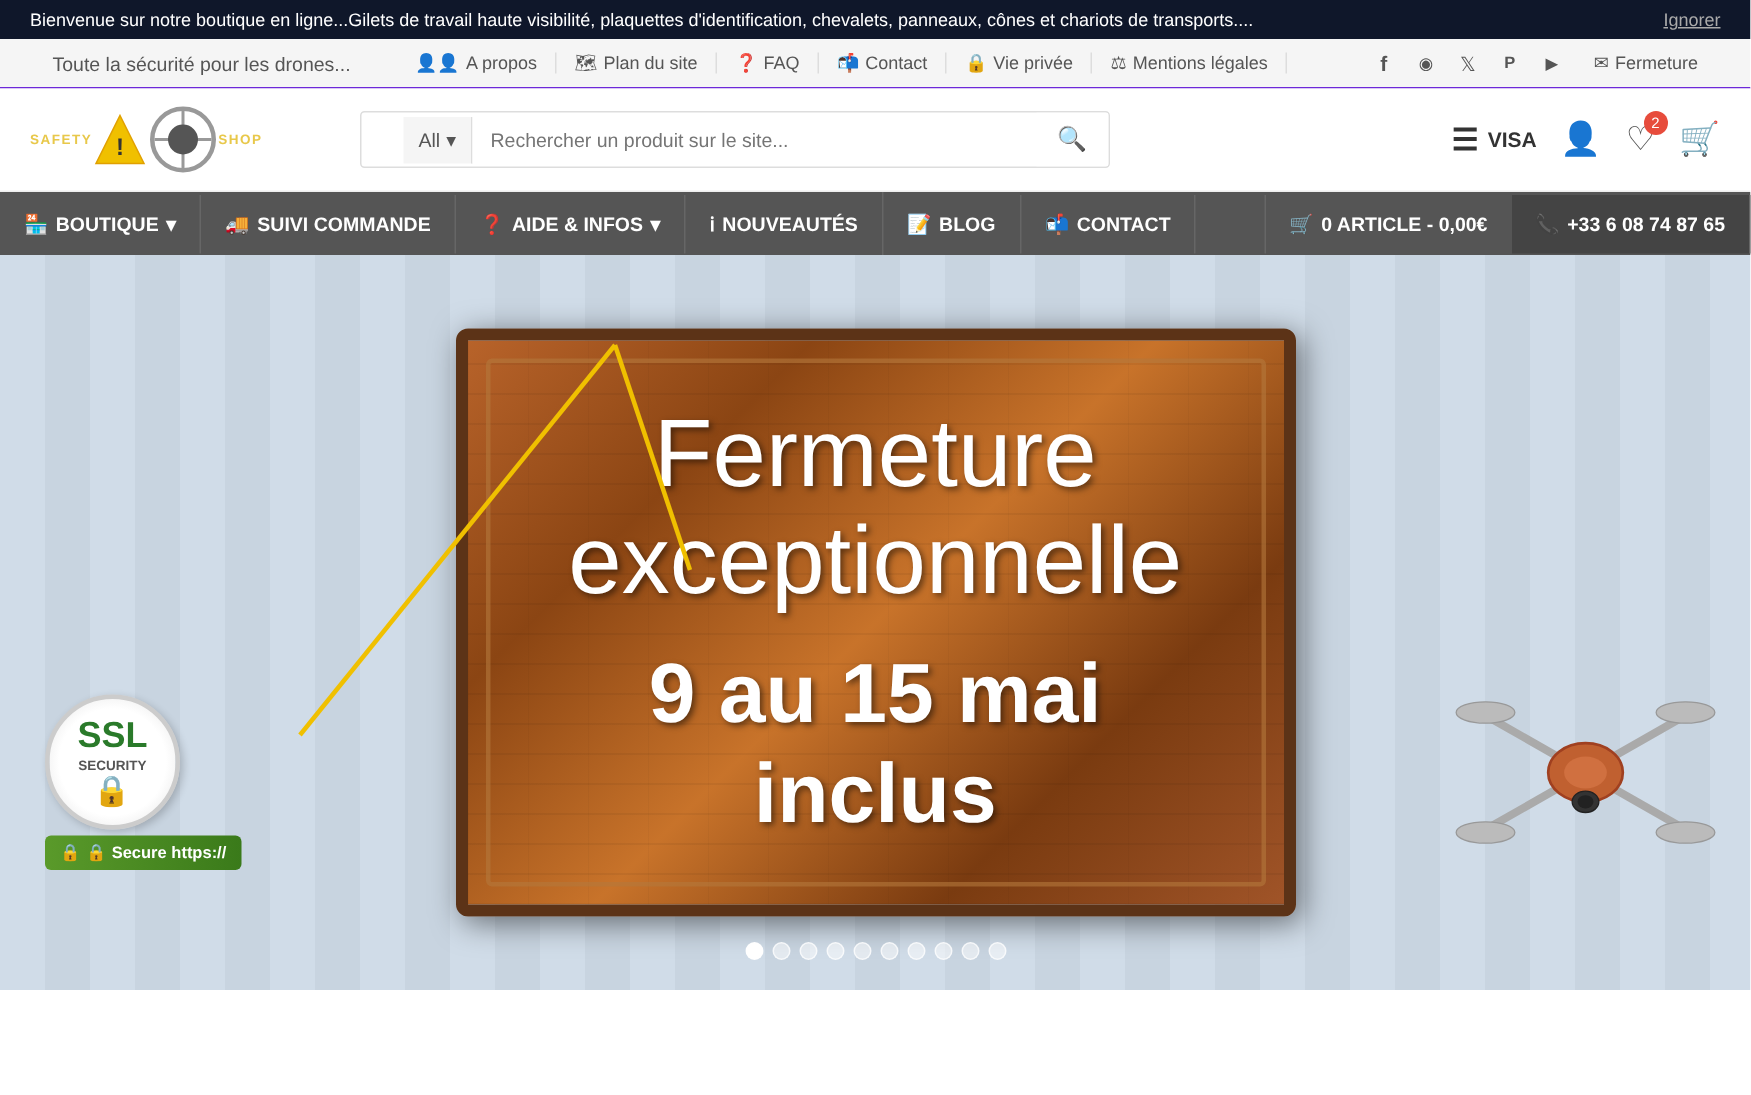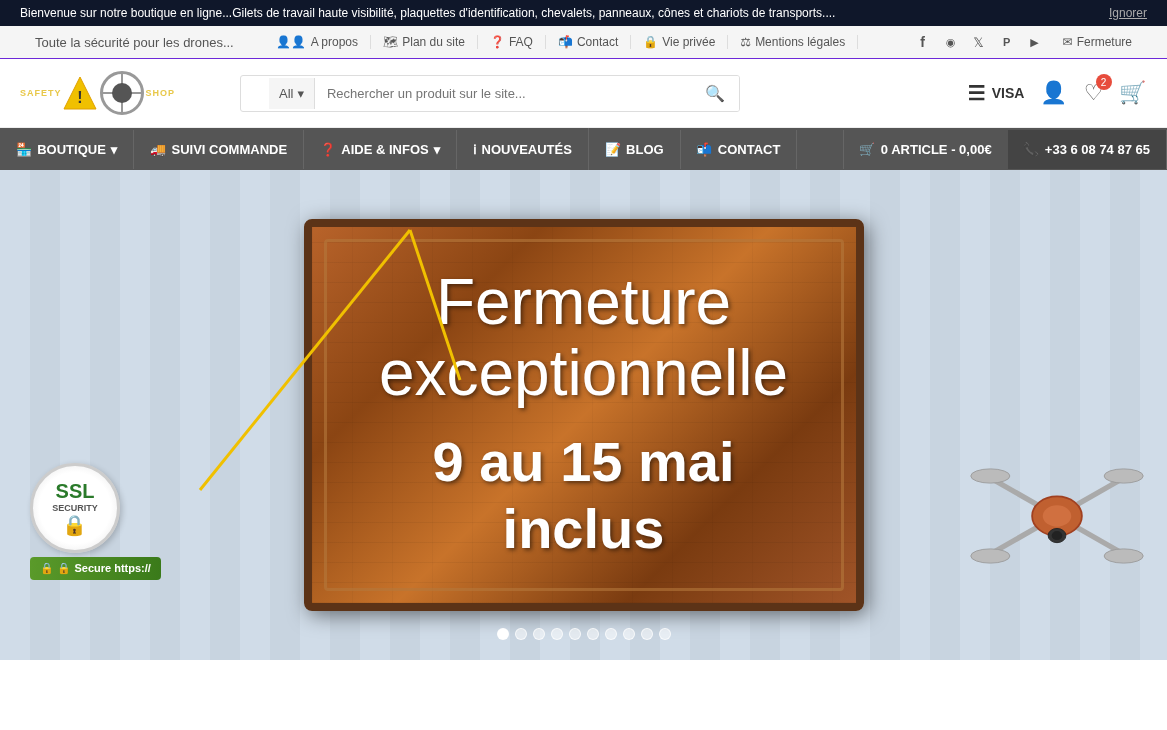--- a/index.html
+++ b/index.html
@@ -297,21 +297,21 @@
       border: 3px solid #ccc;
       display: flex;
       flex-direction: column;
       align-items: center;
       justify-content: center;
       font-size: 10px;
       font-weight: bold;
       color: #333;
       box-shadow: 2px 2px 6px rgba(0,0,0,0.2);
     }
-    .ssl-text-big { font-size: 20px; color: #2a7a2a; font-weight: 900; }
+    .ssl-text-big { font-size: 24px; color: #2a7a2a; font-weight: 900; }
     .ssl-text-small { font-size: 9px; color: #555; }
     .secure-badge {
       background: linear-gradient(90deg, #5a9a2a, #3a7a1a);
       color: #fff;
       padding: 5px 10px;
       border-radius: 4px;
       font-size: 11px;
       font-weight: bold;
       display: flex;
       align-items: center;

